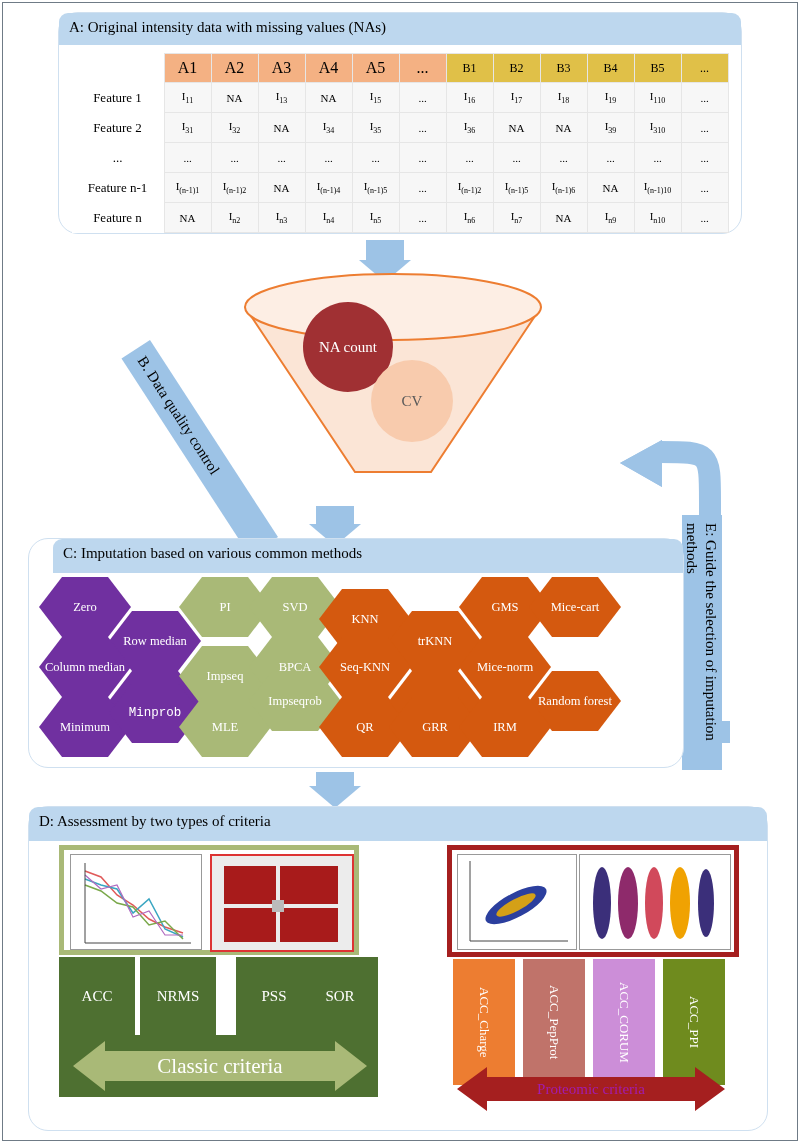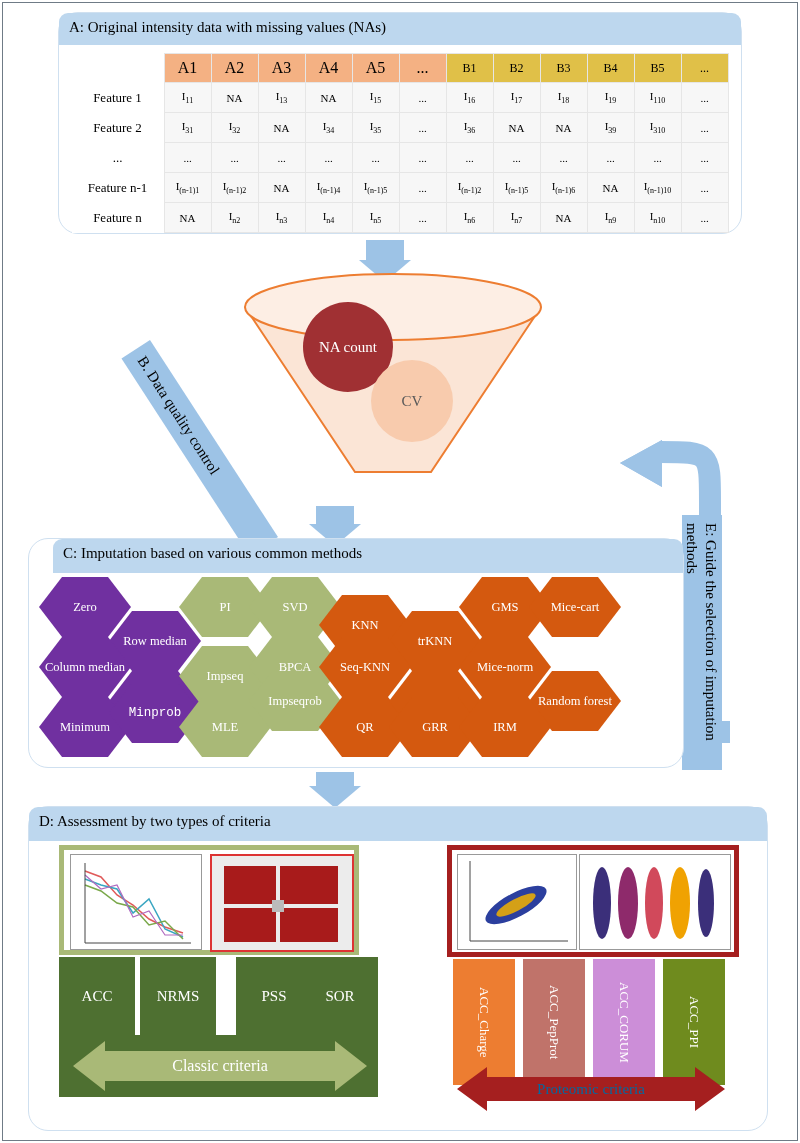--- a/index.html
+++ b/index.html
@@ -268,21 +268,21 @@
 <div id="elabel">E: Guide the selection of imputation methods</div>
 
 <div class="panel" id="panelC">
   <div class="panel-title">C: Imputation based on various common methods</div>
   <div class="hexwrap">
 
     <div class="hex hx-purple" style="left:4px;top:6px;">Zero</div>
     <div class="hex hx-purple" style="left:74px;top:40px;">Row median</div>
     <div class="hex hx-olive" style="left:144px;top:6px;">PI</div>
     <div class="hex hx-olive" style="left:214px;top:6px;">SVD</div>
-    <div class="hex hx-orange" style="left:284px;top:24px;">KNN</div>
+    <div class="hex hx-orange" style="left:284px;top:18px;">KNN</div>
     <div class="hex hx-orange" style="left:354px;top:40px;">trKNN</div>
     <div class="hex hx-orange" style="left:424px;top:6px;">GMS</div>
     <div class="hex hx-orange" style="left:494px;top:6px;">Mice-cart</div>
 
     <div class="hex hx-purple" style="left:4px;top:66px;">Column median</div>
     <div class="hex hx-purple" style="left:74px;top:100px;">Mindet</div>
     <div class="hex hx-olive" style="left:144px;top:75px;">Impseq</div>
     <div class="hex hx-olive" style="left:214px;top:66px;">BPCA</div>
     <div class="hex hx-orange" style="left:284px;top:66px;">Seq-KNN</div>
     <div class="hex hx-orange" style="left:424px;top:66px;">Mice-norm</div>
@@ -331,21 +331,21 @@
 
   <div class="barlabel" style="left:30px;top:150px;width:76px;height:78px;background:#4e7031;">ACC</div>
   <div class="barlabel" style="left:111px;top:150px;width:76px;height:78px;background:#4e7031;">NRMS</div>
   <div class="barlabel" style="left:207px;top:150px;width:76px;height:78px;background:#4e7031;">PSS</div>
   <div class="barlabel" style="left:273px;top:150px;width:76px;height:78px;background:#4e7031;">SOR</div>
 
   <div style="position:absolute;left:30px;top:228px;width:319px;height:62px;background:#4e7031;"></div>
   <svg style="position:absolute;left:36px;top:232px;" width="310" height="54">
     <path d="M40,12 L40,2 L8,27 L40,52 L40,42 L270,42 L270,52 L302,27 L270,2 L270,12 Z" fill="#a9b977"></path>
   </svg>
-  <div style="position:absolute;left:36px;top:232px;width:310px;height:54px;display:flex;align-items:center;justify-content:center;color:#fff;font-size:16px;">Classic criteria</div>
+  <div style="position:absolute;left:36px;top:232px;width:310px;height:54px;display:flex;align-items:center;justify-content:center;color:#fff;font-size:21px;">Classic criteria</div>
 
   <div class="imgbox" style="left:418px;top:38px;width:292px;height:112px;border:5px solid #a51f1f;">
     <div class="mini" style="left:5px;top:4px;width:118px;height:94px;">
       <svg width="118" height="94">
         <rect x="0" y="0" width="118" height="94" fill="#fff"></rect>
         <ellipse cx="58" cy="50" rx="34" ry="12" fill="#2b3f9e" transform="rotate(-28 58 50)"></ellipse>
         <ellipse cx="58" cy="50" rx="22" ry="6" fill="#d4a017" transform="rotate(-28 58 50)"></ellipse>
         <line x1="12" y1="86" x2="110" y2="86" stroke="#444"></line>
         <line x1="12" y1="6" x2="12" y2="86" stroke="#444"></line>
       </svg>
@@ -363,14 +363,14 @@
   </div>
 
   <div class="vlabel" style="left:424px;top:152px;width:62px;height:126px;background:#ed7d31;">ACC_Charge</div>
   <div class="vlabel" style="left:494px;top:152px;width:62px;height:126px;background:#c0736a;">ACC_PepProt</div>
   <div class="vlabel" style="left:564px;top:152px;width:62px;height:126px;background:#cc8ed8;">ACC_CORUM</div>
   <div class="vlabel" style="left:634px;top:152px;width:62px;height:126px;background:#6f8b1e;">ACC_PPI</div>
 
   <svg style="position:absolute;left:424px;top:258px;" width="276" height="48">
     <path d="M34,12 L34,2 L4,24 L34,46 L34,36 L242,36 L242,46 L272,24 L242,2 L242,12 Z" fill="#a51f1f"></path>
   </svg>
-  <div style="position:absolute;left:424px;top:258px;width:276px;height:48px;display:flex;align-items:center;justify-content:center;color:#0369a1;font-size:15px;">Proteomic criteria</div>
+  <div style="position:absolute;left:424px;top:258px;width:276px;height:48px;display:flex;align-items:center;justify-content:center;color:#a21caf;font-size:15px;">Proteomic criteria</div>
 </div>
 
 </body></html>

